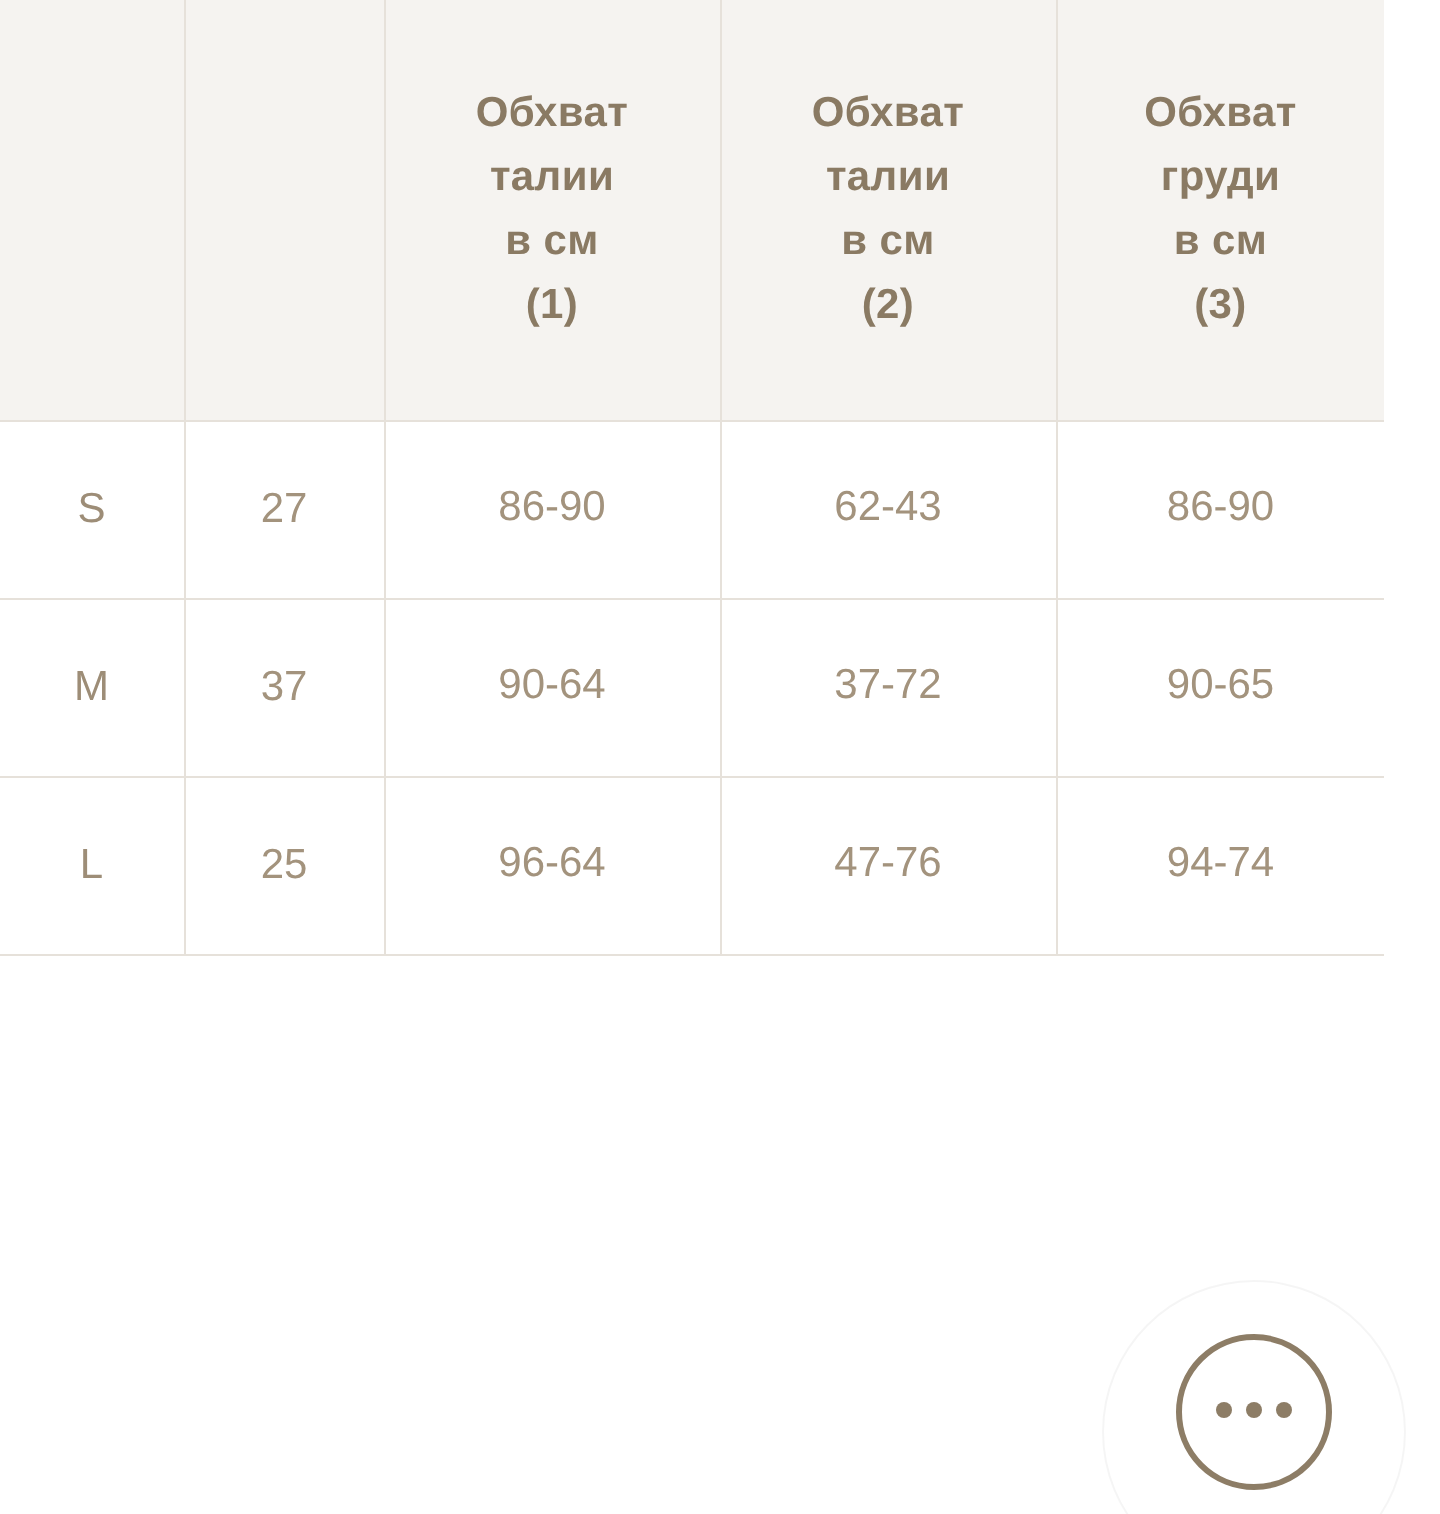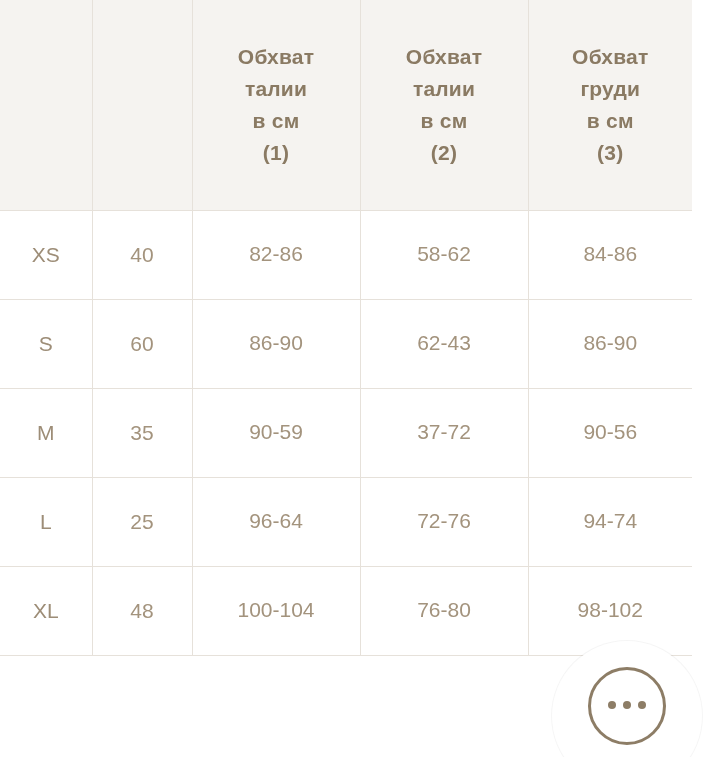--- a/index.html
+++ b/index.html
@@ -183,53 +183,39 @@
             <span class="hl">Обхват</span>
             <span class="hl">груди</span>
             <span class="hl">в см</span>
             <span class="hl idx">(3)</span>
           </div>
         </td>
       </tr>
     </thead>
     <tbody>
       <tr>
-        <td class="cell-size">XS</td>
-        <td>40</td>
-        <td><span class="wrap-val">82-86</span></td>
-        <td><span class="wrap-val">58-62</span></td>
-        <td><span class="wrap-val">84-86</span></td>
-      </tr>
-      <tr>
         <td class="cell-size">S</td>
-        <td>60</td>
+        <td>27</td>
         <td><span class="wrap-val">86-90</span></td>
         <td><span class="wrap-val">62-43</span></td>
         <td><span class="wrap-val">86-90</span></td>
       </tr>
       <tr>
         <td class="cell-size">M</td>
-        <td>35</td>
-        <td><span class="wrap-val">90-59</span></td>
+        <td>37</td>
+        <td><span class="wrap-val">90-64</span></td>
         <td><span class="wrap-val">37-72</span></td>
-        <td><span class="wrap-val">90-56</span></td>
+        <td><span class="wrap-val">90-65</span></td>
       </tr>
       <tr>
         <td class="cell-size">L</td>
         <td>25</td>
         <td><span class="wrap-val">96-64</span></td>
-        <td><span class="wrap-val">72-76</span></td>
+        <td><span class="wrap-val">47-76</span></td>
         <td><span class="wrap-val">94-74</span></td>
-      </tr>
-      <tr>
-        <td class="cell-size">XL</td>
-        <td>48</td>
-        <td><span class="wrap-val">100-104</span></td>
-        <td><span class="wrap-val">76-80</span></td>
-        <td><span class="wrap-val">98-102</span></td>
       </tr>
     </tbody>
   </table>
 
   <div class="fab">
     <div class="fab-inner">
       <div class="fab-dots">
         <span></span>
         <span></span>
         <span></span>

